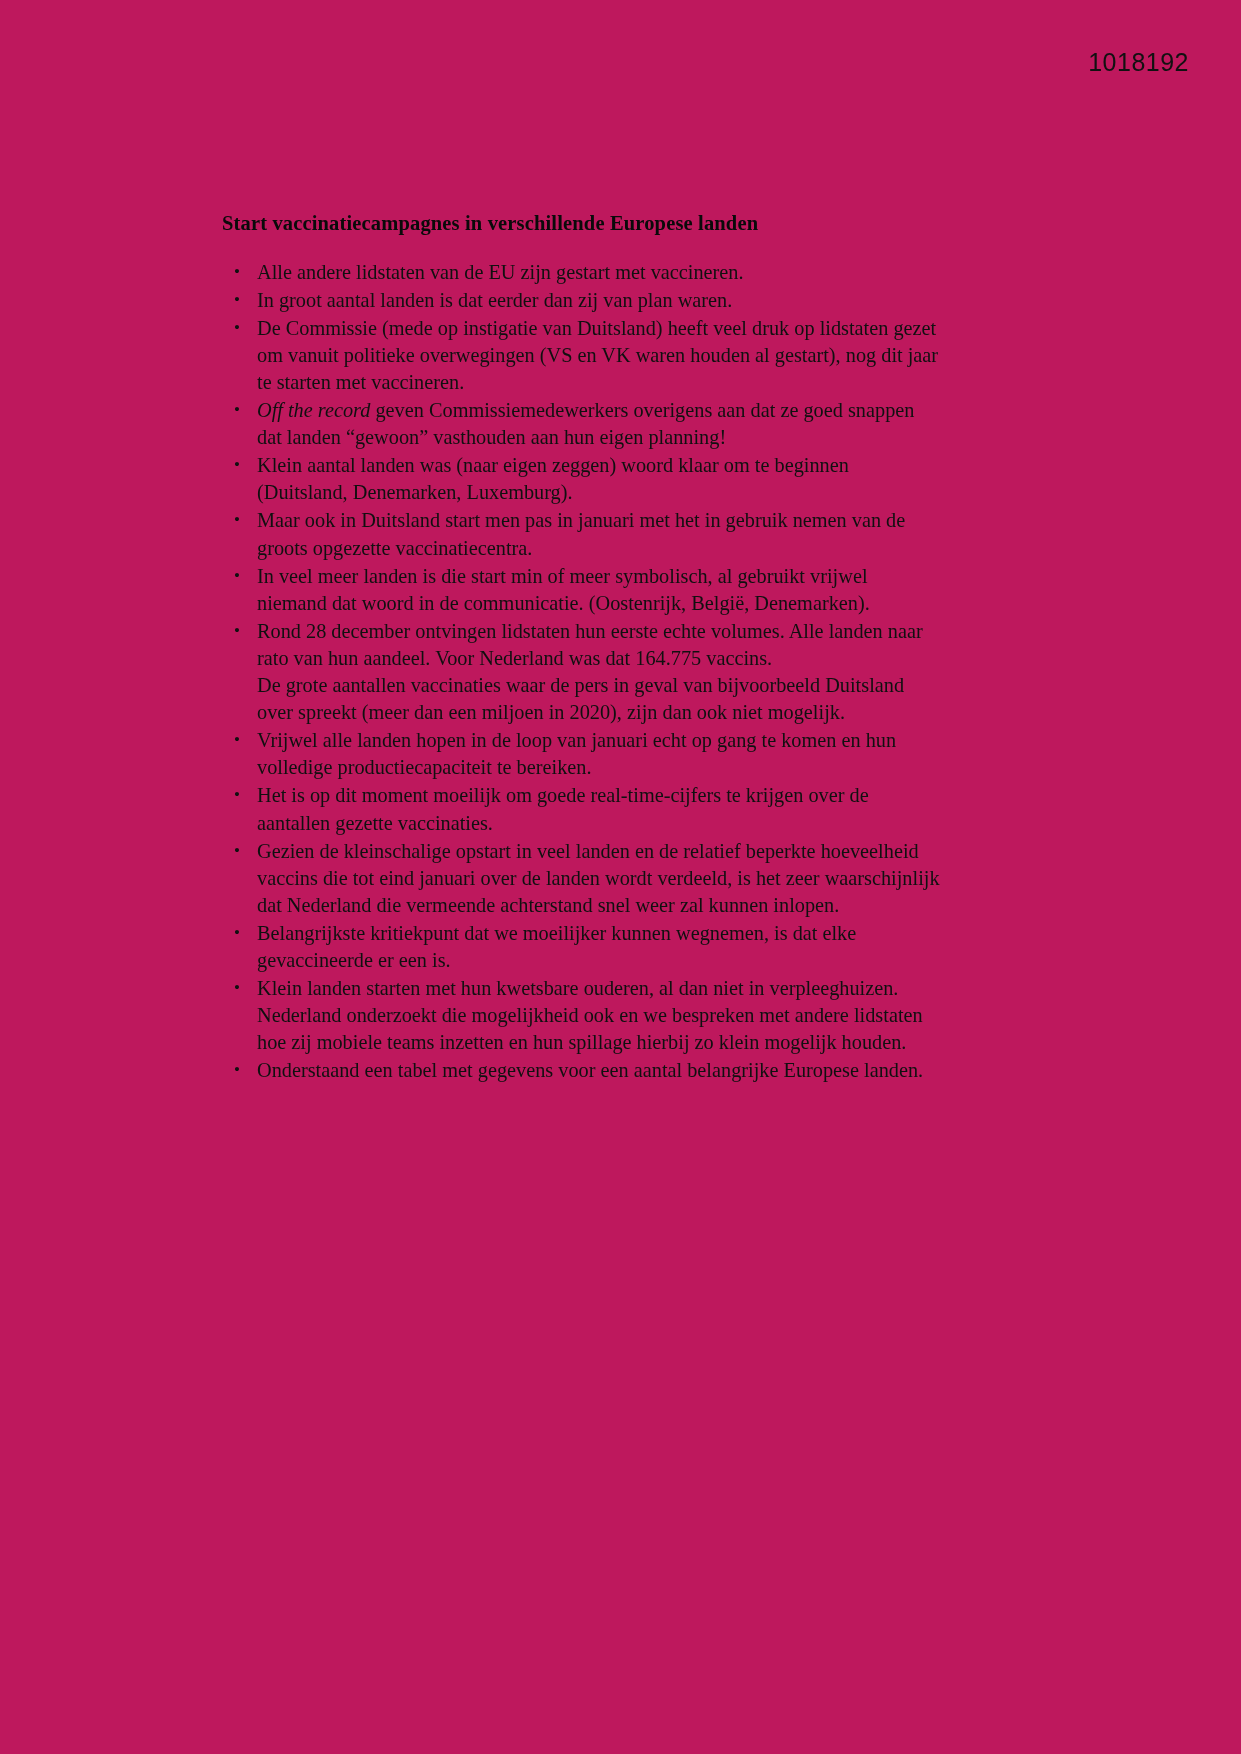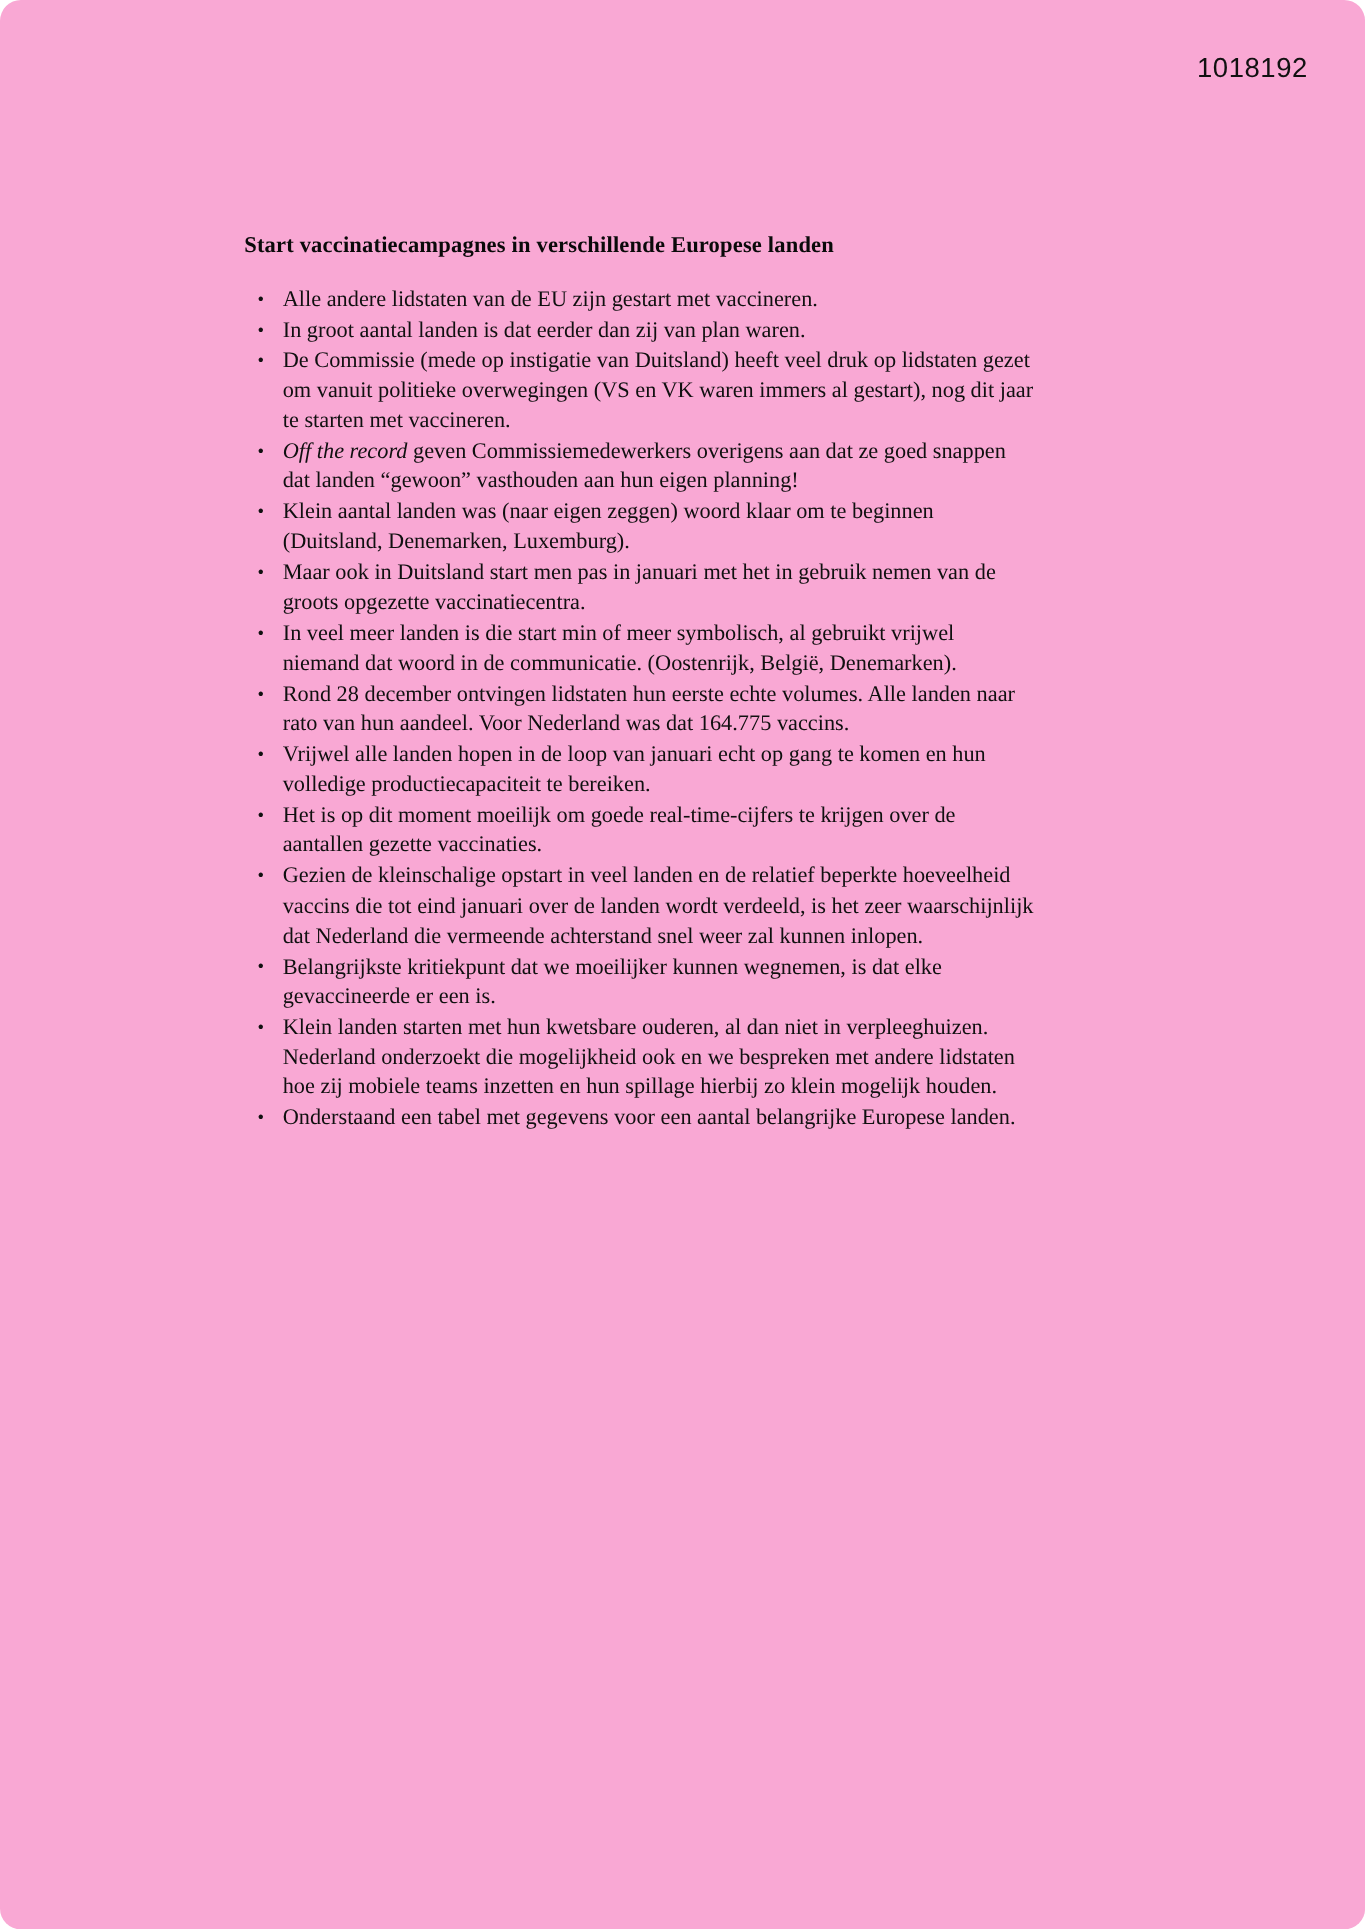--- a/index.html
+++ b/index.html
@@ -13,22 +13,21 @@
     height: 1754px;
     position: relative;
     font-family: "Liberation Serif", "DejaVu Serif", serif;
     color: #000000;
     overflow: hidden;
   }
 
   .page {
     position: absolute;
     inset: 0;
-    background: #f9a8d4;
-    border-radius: 19px;
+    background: #be185d;
   }
 
   
   .doc-header {
     position: absolute;
     top: 48px;
     right: 52px;
     font-family: "Liberation Sans", "DejaVu Sans", sans-serif;
     font-size: 25px;
     letter-spacing: 0.5px;
@@ -118,21 +117,21 @@
         <span class="bullet-text">Alle andere lidstaten van de EU zijn gestart met vaccineren.</span>
       </li>
 
       <li class="bullet-item">
         <span class="bullet-marker">•</span>
         <span class="bullet-text">In groot aantal landen is dat eerder dan zij van plan waren.</span>
       </li>
 
       <li class="bullet-item">
         <span class="bullet-marker">•</span>
-        <span class="bullet-text">De Commissie (mede op instigatie van Duitsland) heeft veel druk op lidstaten gezet om vanuit politieke overwegingen (VS en VK waren immers al gestart), nog dit jaar te starten met vaccineren.</span>
+        <span class="bullet-text">De Commissie (mede op instigatie van Duitsland) heeft veel druk op lidstaten gezet om vanuit politieke overwegingen (VS en VK waren houden al gestart), nog dit jaar te starten met vaccineren.</span>
       </li>
 
       <li class="bullet-item">
         <span class="bullet-marker">•</span>
         <span class="bullet-text"><em class="italic">Off the record</em><span> geven Commissiemedewerkers overigens aan dat ze goed snappen dat landen “gewoon” vasthouden aan hun eigen planning!</span></span>
       </li>
 
       <li class="bullet-item">
         <span class="bullet-marker">•</span>
         <span class="bullet-text">Klein aantal landen was (naar eigen zeggen) woord klaar om te beginnen (Duitsland, Denemarken, Luxemburg).</span>
@@ -144,20 +143,21 @@
       </li>
 
       <li class="bullet-item">
         <span class="bullet-marker">•</span>
         <span class="bullet-text">In veel meer landen is die start min of meer symbolisch, al gebruikt vrijwel niemand dat woord in de communicatie. (Oostenrijk, België, Denemarken).</span>
       </li>
 
       <li class="bullet-item">
         <span class="bullet-marker">•</span>
         <span class="bullet-text">Rond 28 december ontvingen lidstaten hun eerste echte volumes. Alle landen naar rato van hun aandeel. Voor Nederland was dat 164.775 vaccins.</span>
+        <span class="sub-para">De grote aantallen vaccinaties waar de pers in geval van bijvoorbeeld Duitsland over spreekt (meer dan een miljoen in 2020), zijn dan ook niet mogelijk.</span>
       </li>
 
       <li class="bullet-item">
         <span class="bullet-marker">•</span>
         <span class="bullet-text">Vrijwel alle landen hopen in de loop van januari echt op gang te komen en hun volledige productiecapaciteit te bereiken.</span>
       </li>
 
       <li class="bullet-item">
         <span class="bullet-marker">•</span>
         <span class="bullet-text">Het is op dit moment moeilijk om goede real-time-cijfers te krijgen over de aantallen gezette vaccinaties.</span>

